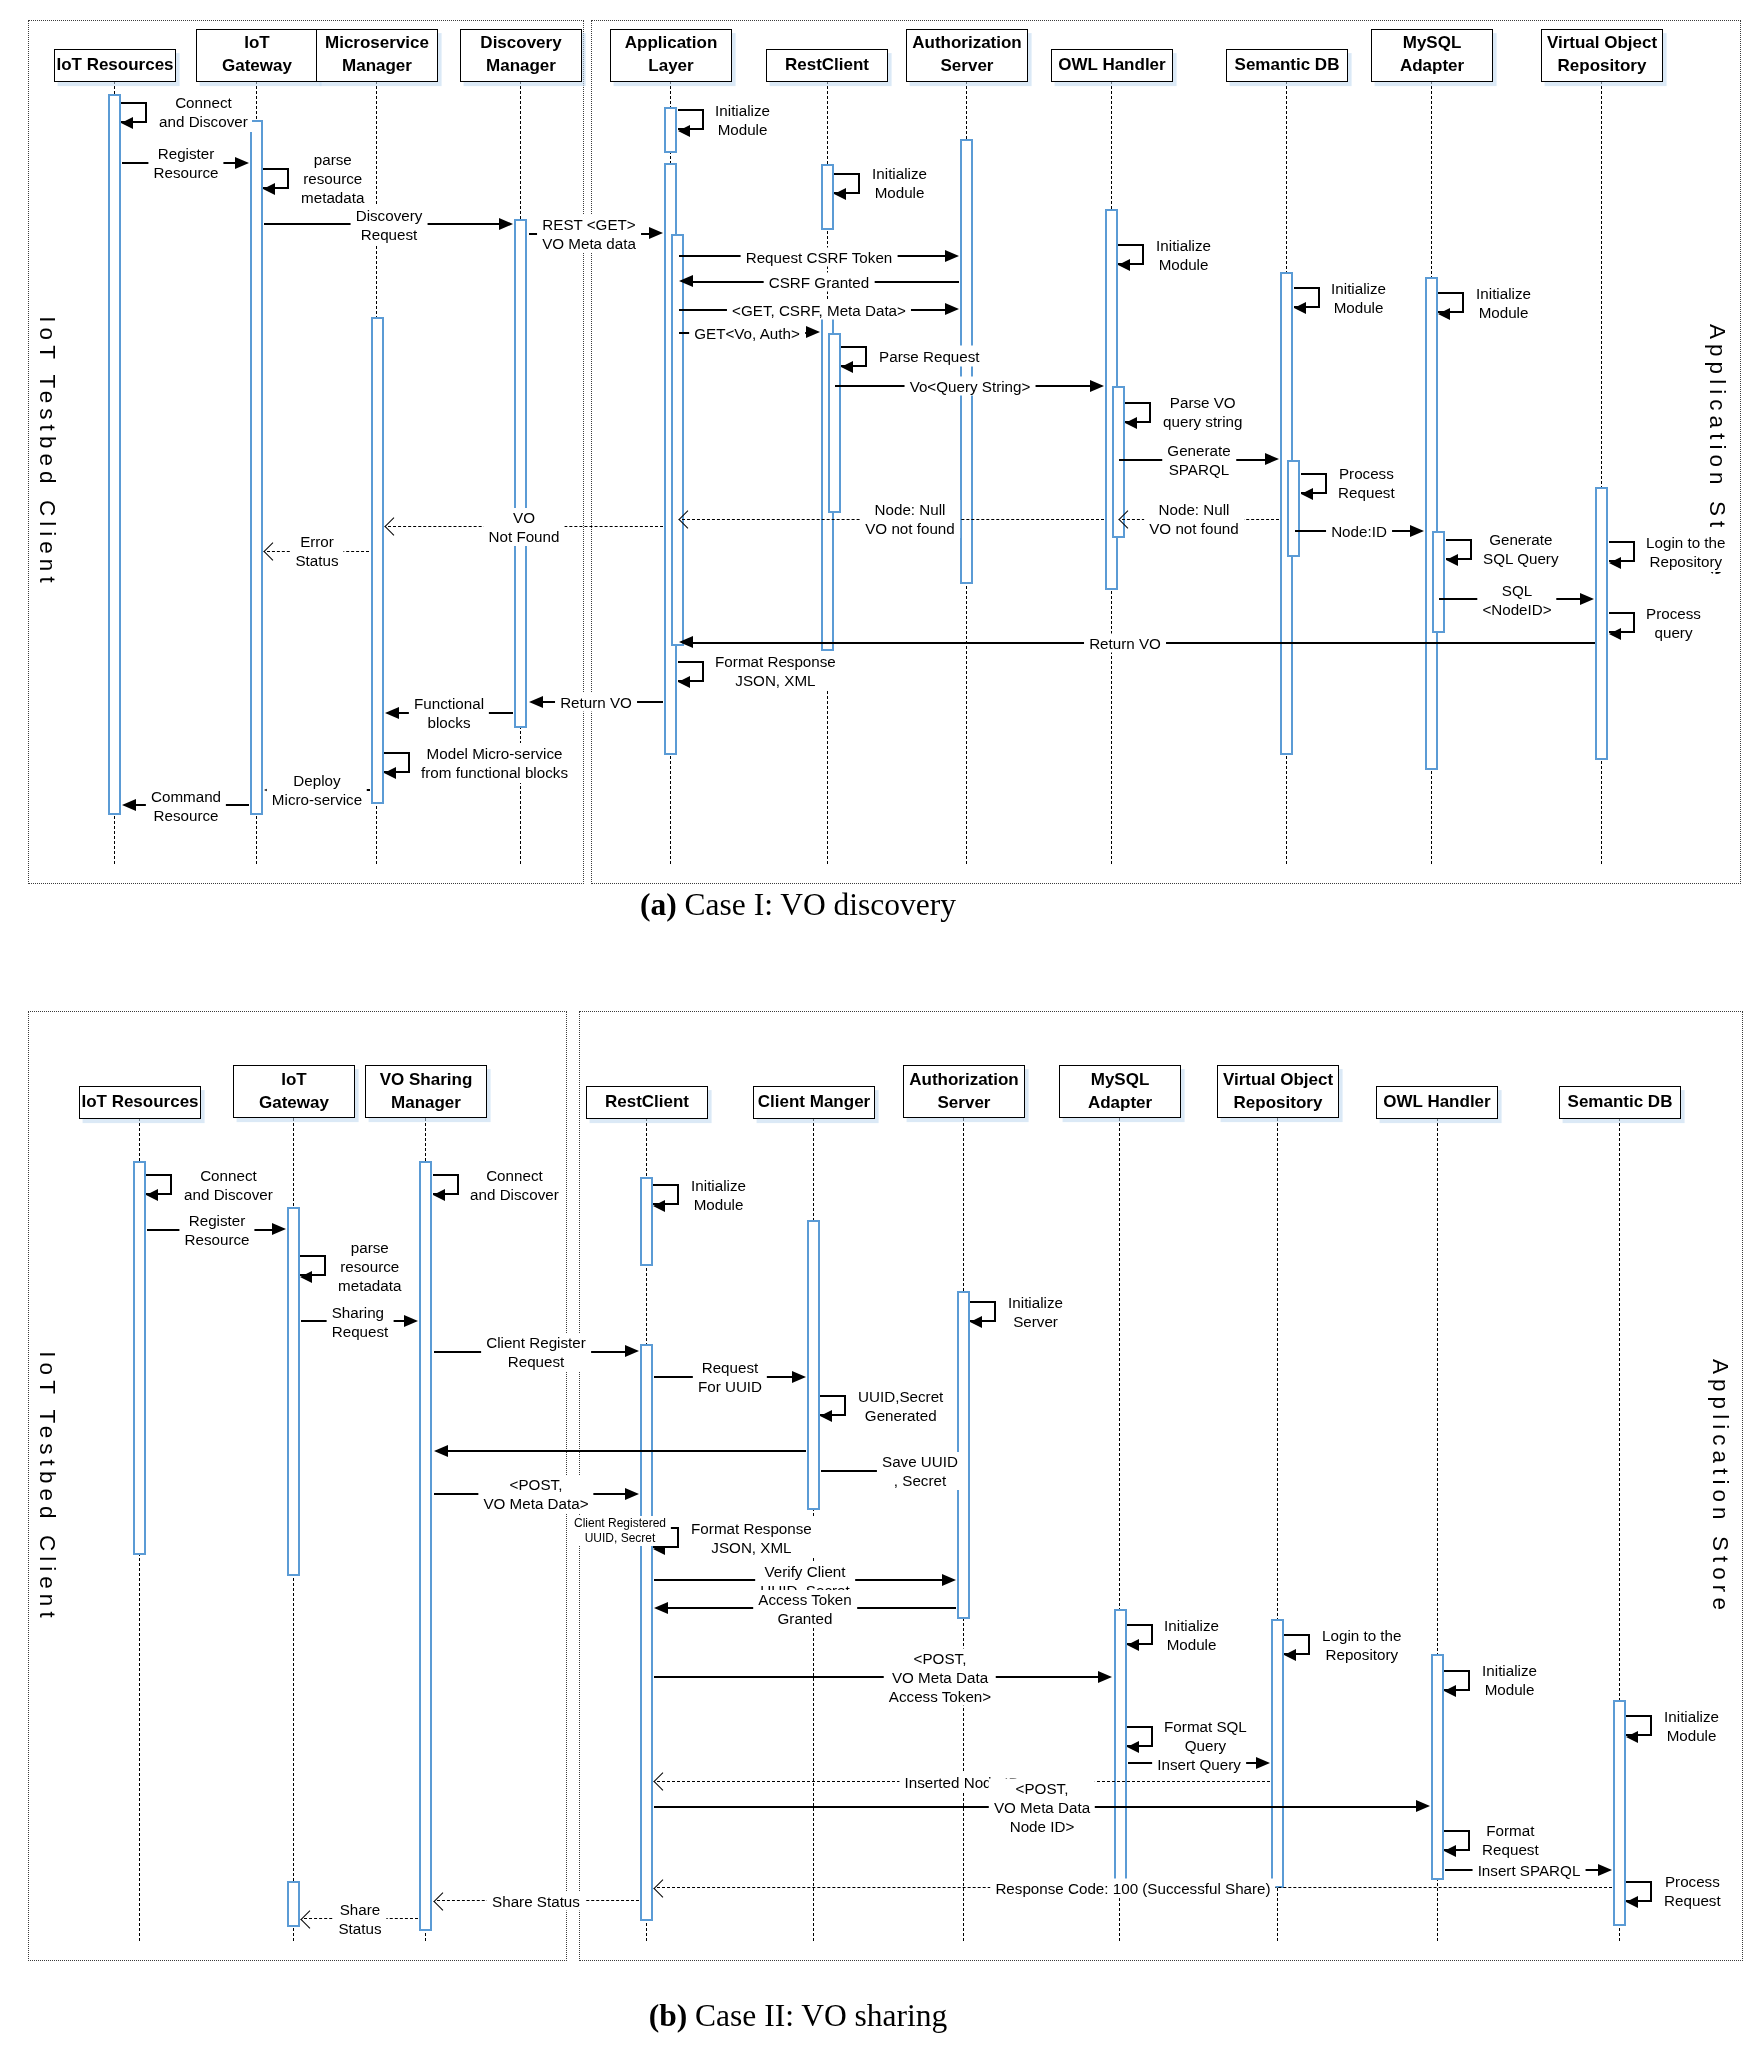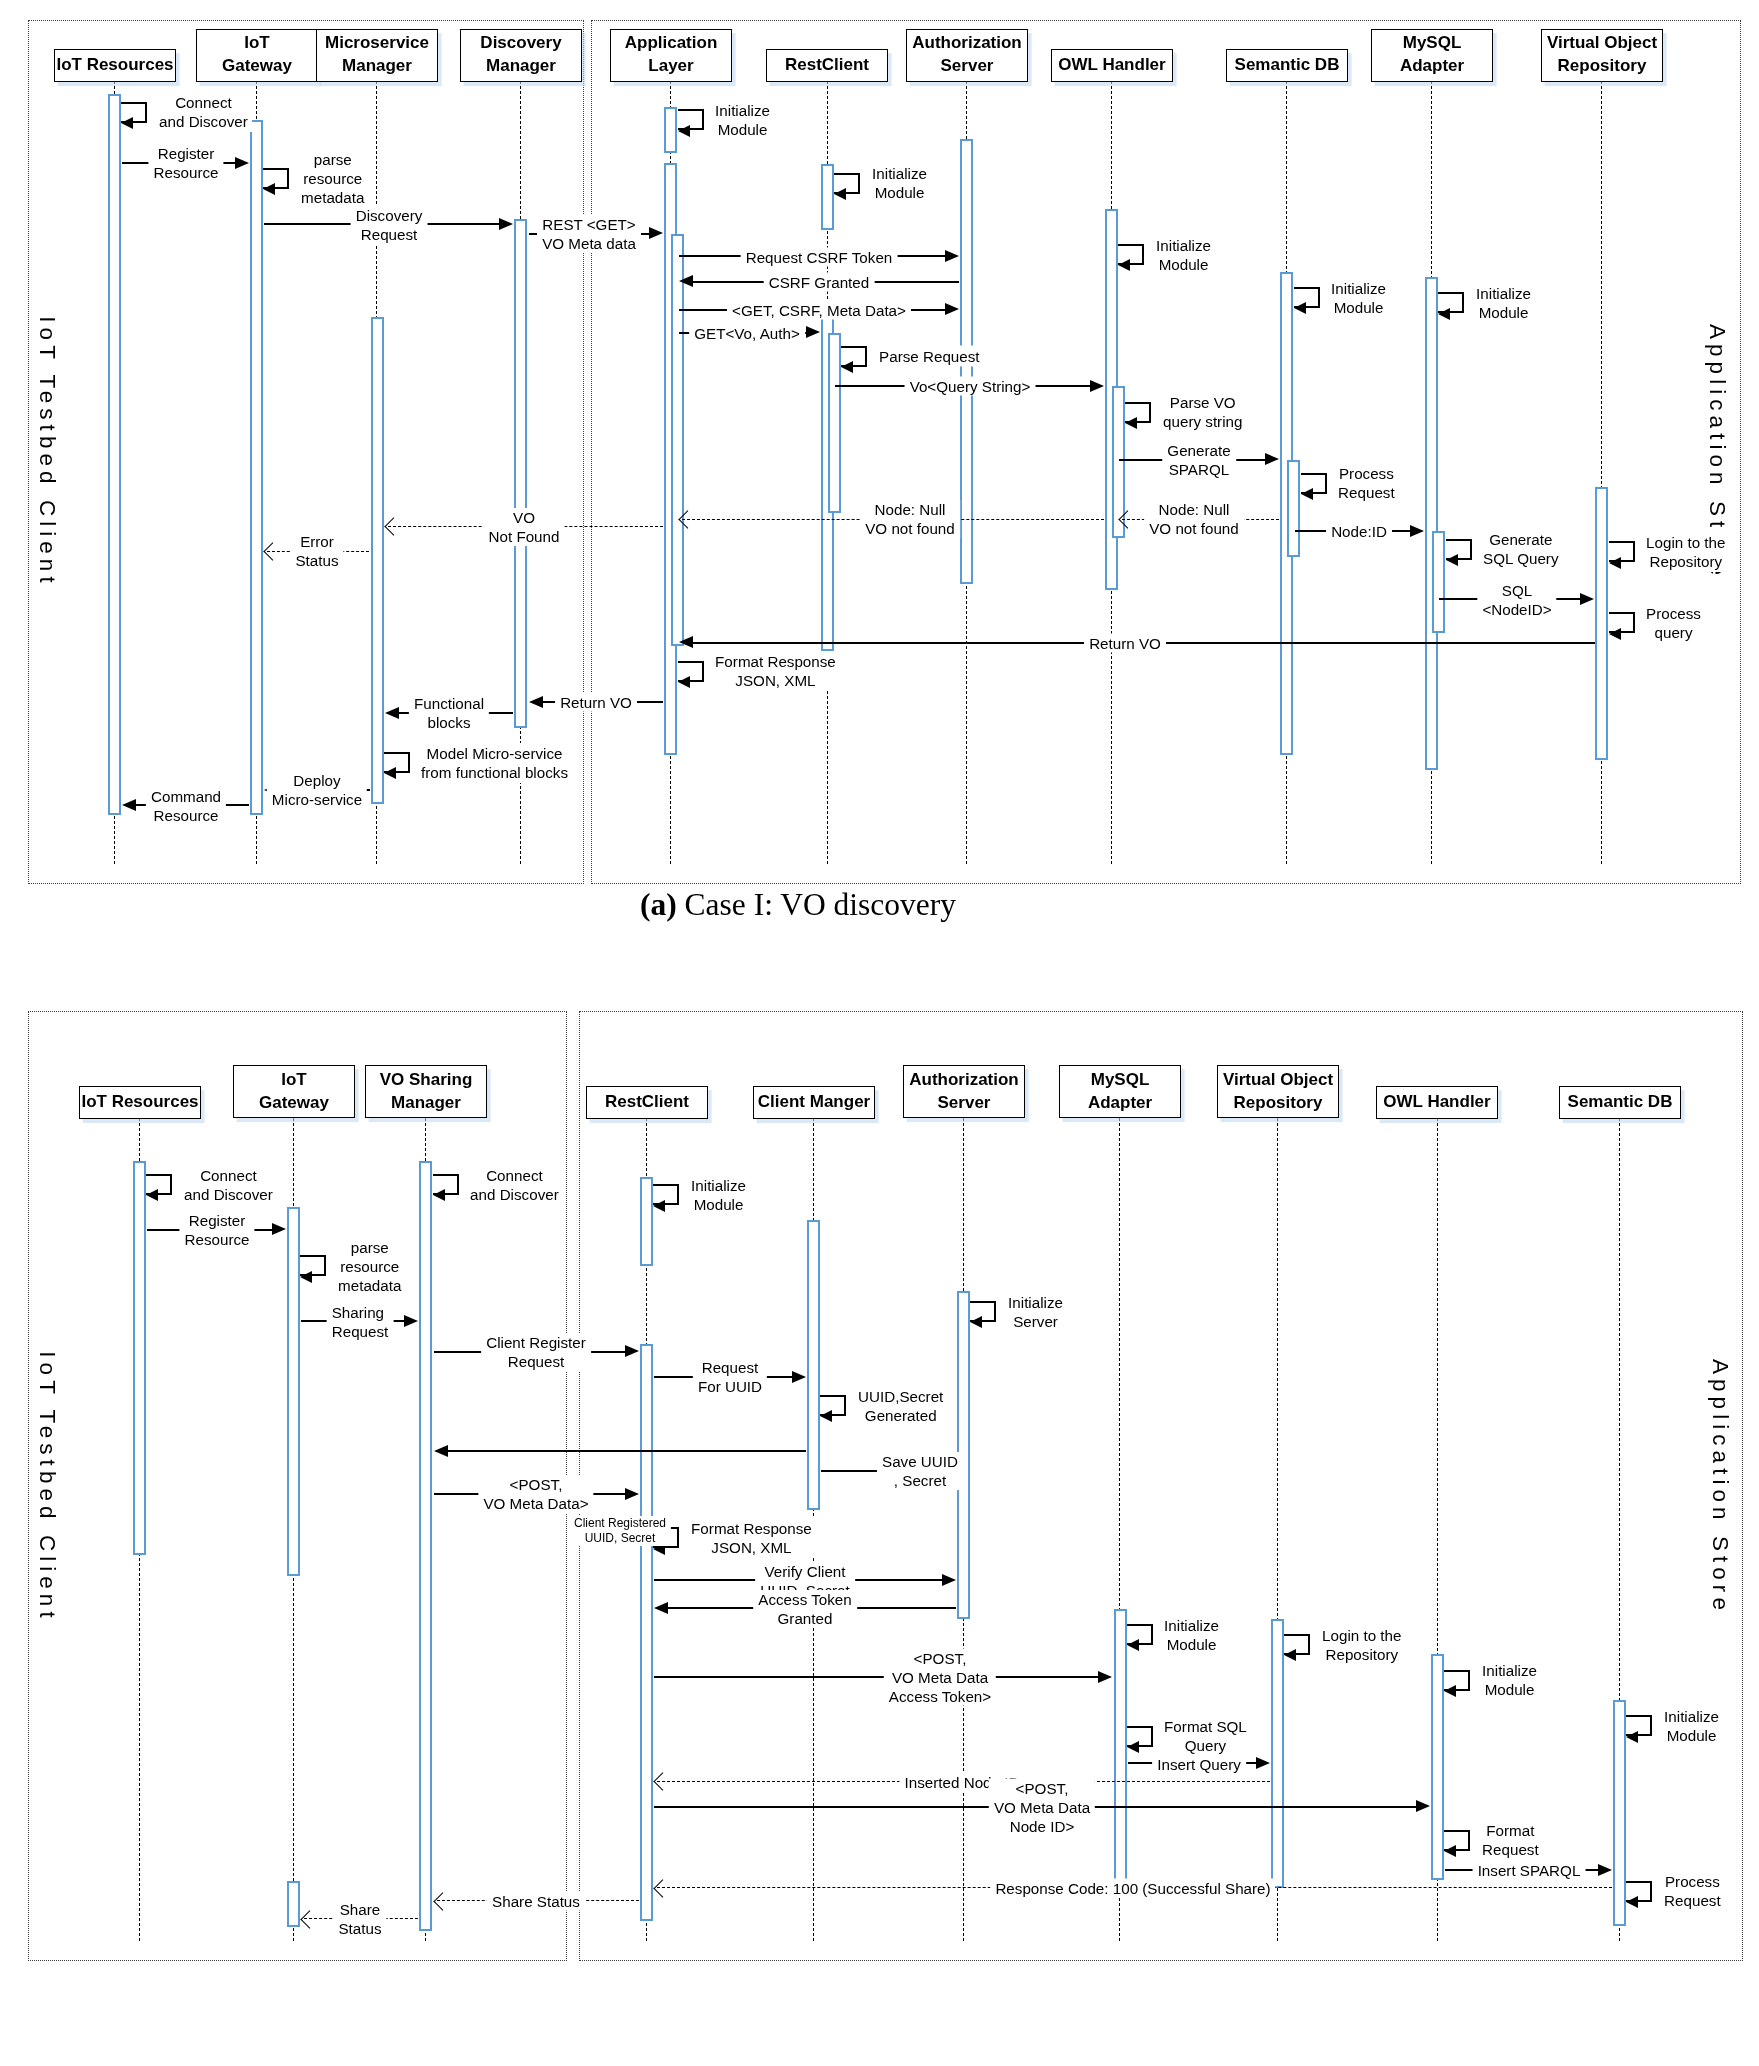--- a/index.html
+++ b/index.html
@@ -535,14 +535,17 @@
       <div style="position: absolute; left: 303px; top: 1913px; width: 12.2px; height: 12.2px; border-left: 1.5px solid rgb(0, 0, 0); border-bottom: 1.5px solid rgb(0, 0, 0); transform: rotate(45deg); z-index: 4;"></div>
       <div style="position: absolute; background: rgb(255, 255, 255); font-size: 15.2px; line-height: 1.25; text-align: center; white-space: nowrap; z-index: 6; left: 360px; top: 1919px; transform: translate(-50%, -50%); padding: 0px 5.1px;">
         <div>Share</div>
         <div>Status</div>
       </div>
     </div>
 
   <div class="caption" style="top:887px;">
     <span class="cap-prefix">(a)</span><span> Case I: VO discovery</span>
   </div>
+  <div class="caption" style="top:1998px;">
+    <span class="cap-prefix">(b)</span><span> Case II: VO sharing</span>
+  </div>
 </div>
 
 
 </body></html>

